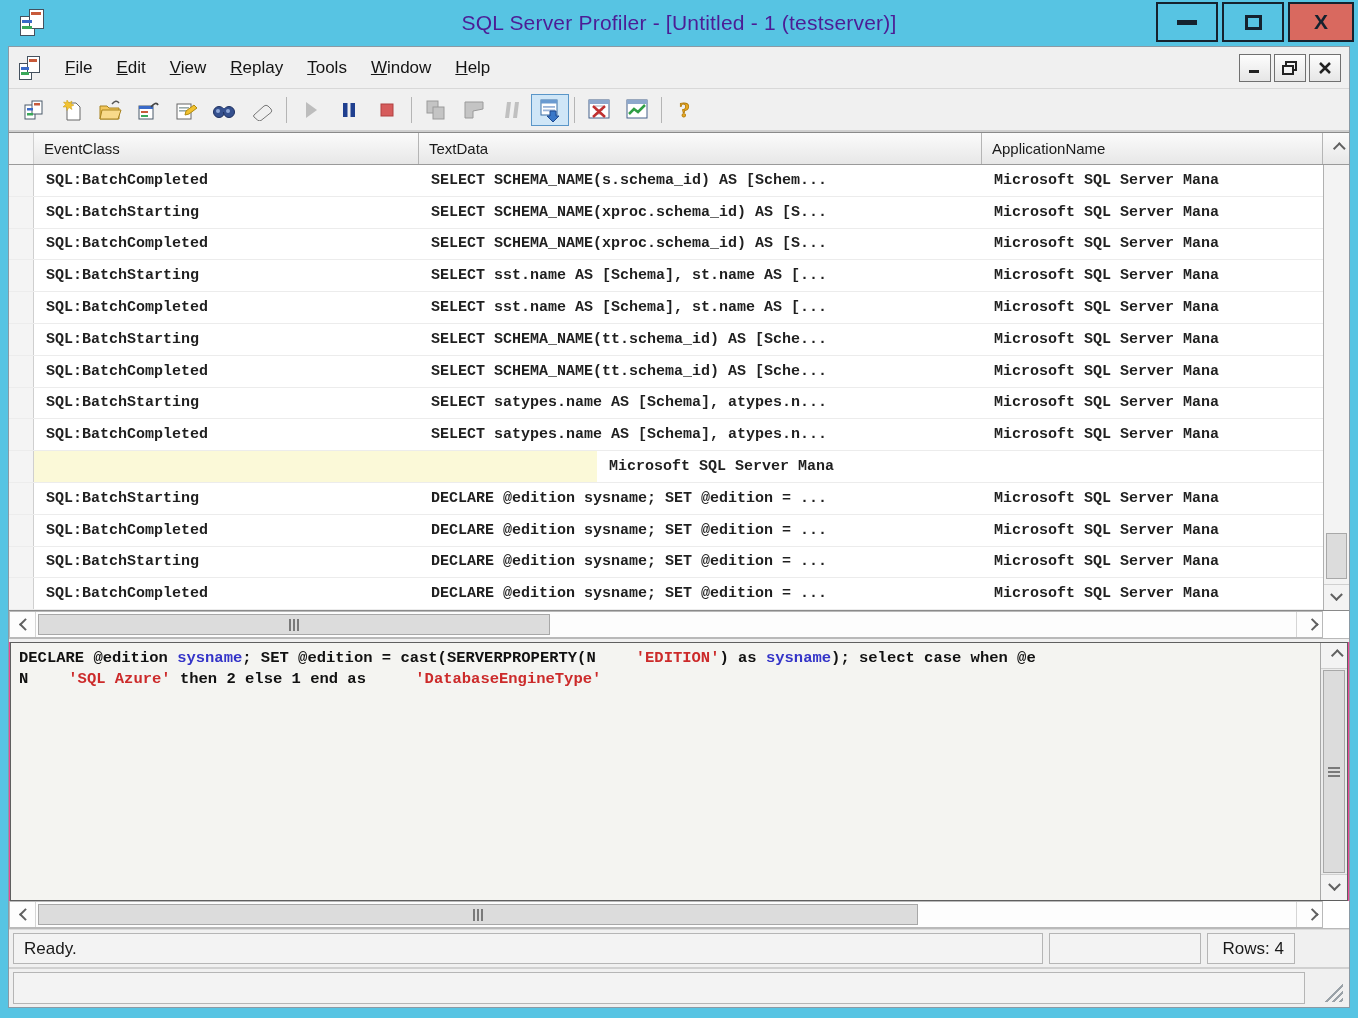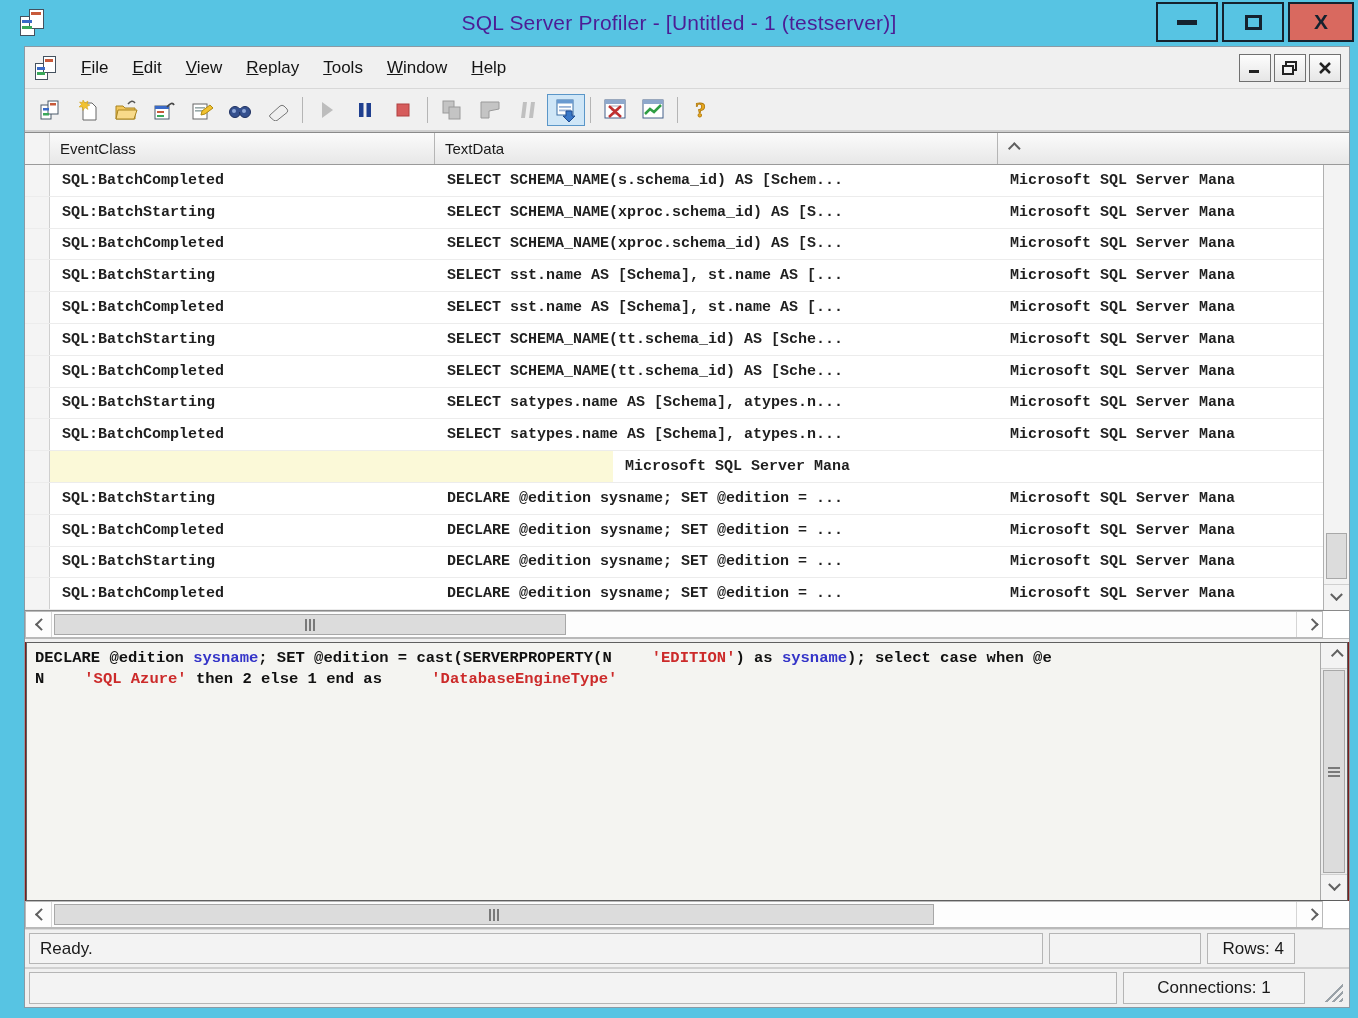--- a/index.html
+++ b/index.html
@@ -18,21 +18,21 @@
   .title-text { position:absolute; left:0; right:0; text-align:center; font-size:21px; color:#4c1d95; letter-spacing:.2px; }
   .win-controls { position:absolute; right:4px; top:2px; display:flex; }
   .win-btn { width:62px; height:40px; border:2px solid #15222e; display:flex; align-items:center; justify-content:center; margin-left:0; }
   .win-btn + .win-btn { border-left-width:2px; margin-left:4px; }
   .win-btn.close { background:#d9695f; width:66px; }
   .glyph-min { width:20px; height:5px; background:#15222e; }
   .glyph-max { width:17px; height:15px; border:3px solid #15222e; }
   .glyph-x { font-weight:bold; font-size:21px; color:#15222e; font-family:"Liberation Sans",sans-serif; }
 
   
-  .content { position:absolute; left:8px; right:8px; top:46px; bottom:10px; background:#7f1d1d; border:1px solid #8a9aa5; display:flex; flex-direction:column;margin-left:16px; }
+  .content { position:absolute; left:8px; right:8px; top:46px; bottom:10px; background:#ec4899; border:1px solid #8a9aa5; display:flex; flex-direction:column; }
 
   
   .menubar { height:42px; display:flex; align-items:center; background:#f0f0f0; border-bottom:1px solid #d8d8d8; position:relative; }
   .menu-icon { width:24px; height:26px; margin:0 10px 0 10px; position:relative; }
   .menu-icon .p1,.menu-icon .p2 { position:absolute; background:#fff; border:1px solid #44515e; width:13px; height:17px; }
   .menu-icon .p1{ left:0; top:8px; } .menu-icon .p2{ left:8px; top:1px; }
   .menu-icon .bar1{ position:absolute; left:10px; top:4px; width:8px; height:3px; background:#c85a3a; }
   .menu-icon .bar2{ position:absolute; left:2px; top:12px; width:8px; height:3px; background:#3a6ac8; }
   .menu-icon .bar3{ position:absolute; left:2px; top:17px; width:8px; height:3px; background:#3aa85a; }
   .menu-item { display:inline-block; font-size:17px; color:#141414; padding:6px 12px; cursor:default; }
@@ -293,20 +293,21 @@
           <text x="4" y="19" font-size="22" font-weight="bold" fill="#e8a820" stroke="#b07808" stroke-width="0.8" font-family="Liberation Serif, serif">?</text>
         </svg>
       </div>
     </div>
 
     <div class="grid">
       <div class="grid-head">
         <div class="hcell c-sel"></div>
         <div class="hcell c-event">EventClass</div>
         <div class="hcell c-text">TextData</div>
+        <div class="hcell c-app">ApplicationName</div>
         <div class="hcell" style="width:26px;border-right:none;padding:0;justify-content:center;">
             <span class="chev up"></span>
           </div>
       </div>
       <div class="grid-body">
         <div class="rows">
           <div class="grow">
             <div class="gcell c-sel"></div>
             <div class="gcell c-event">SQL:BatchCompleted</div>
             <div class="gcell c-text">SELECT SCHEMA_NAME(s.schema_id) AS [Schem...</div>
@@ -454,18 +455,17 @@
 
     <div class="statusbar">
       <div class="spanel sb1-ready">Ready.</div>
       <div class="spanel sb1-empty"></div>
       <div class="spanel sb1-rows">Rows: 4</div>
       <div class="sb1-pad"></div>
     </div>
 
     <div class="statusbar outer">
       <div class="spanel sb2-long"></div>
-      <div class="spanel sb2-conn">Connections: 1</div>
       <div class="grip-corner"></div>
     </div>
 
   </div>
 </div>
 
 </body></html>

